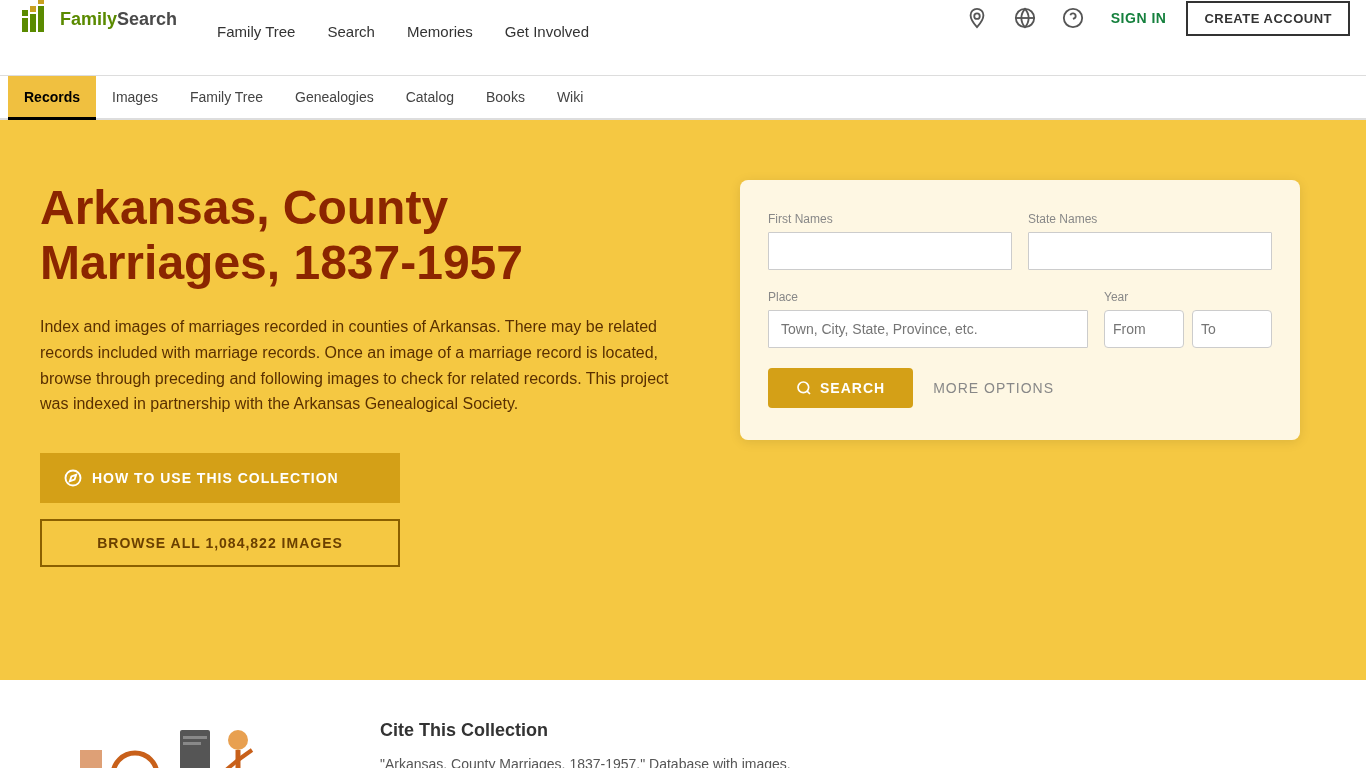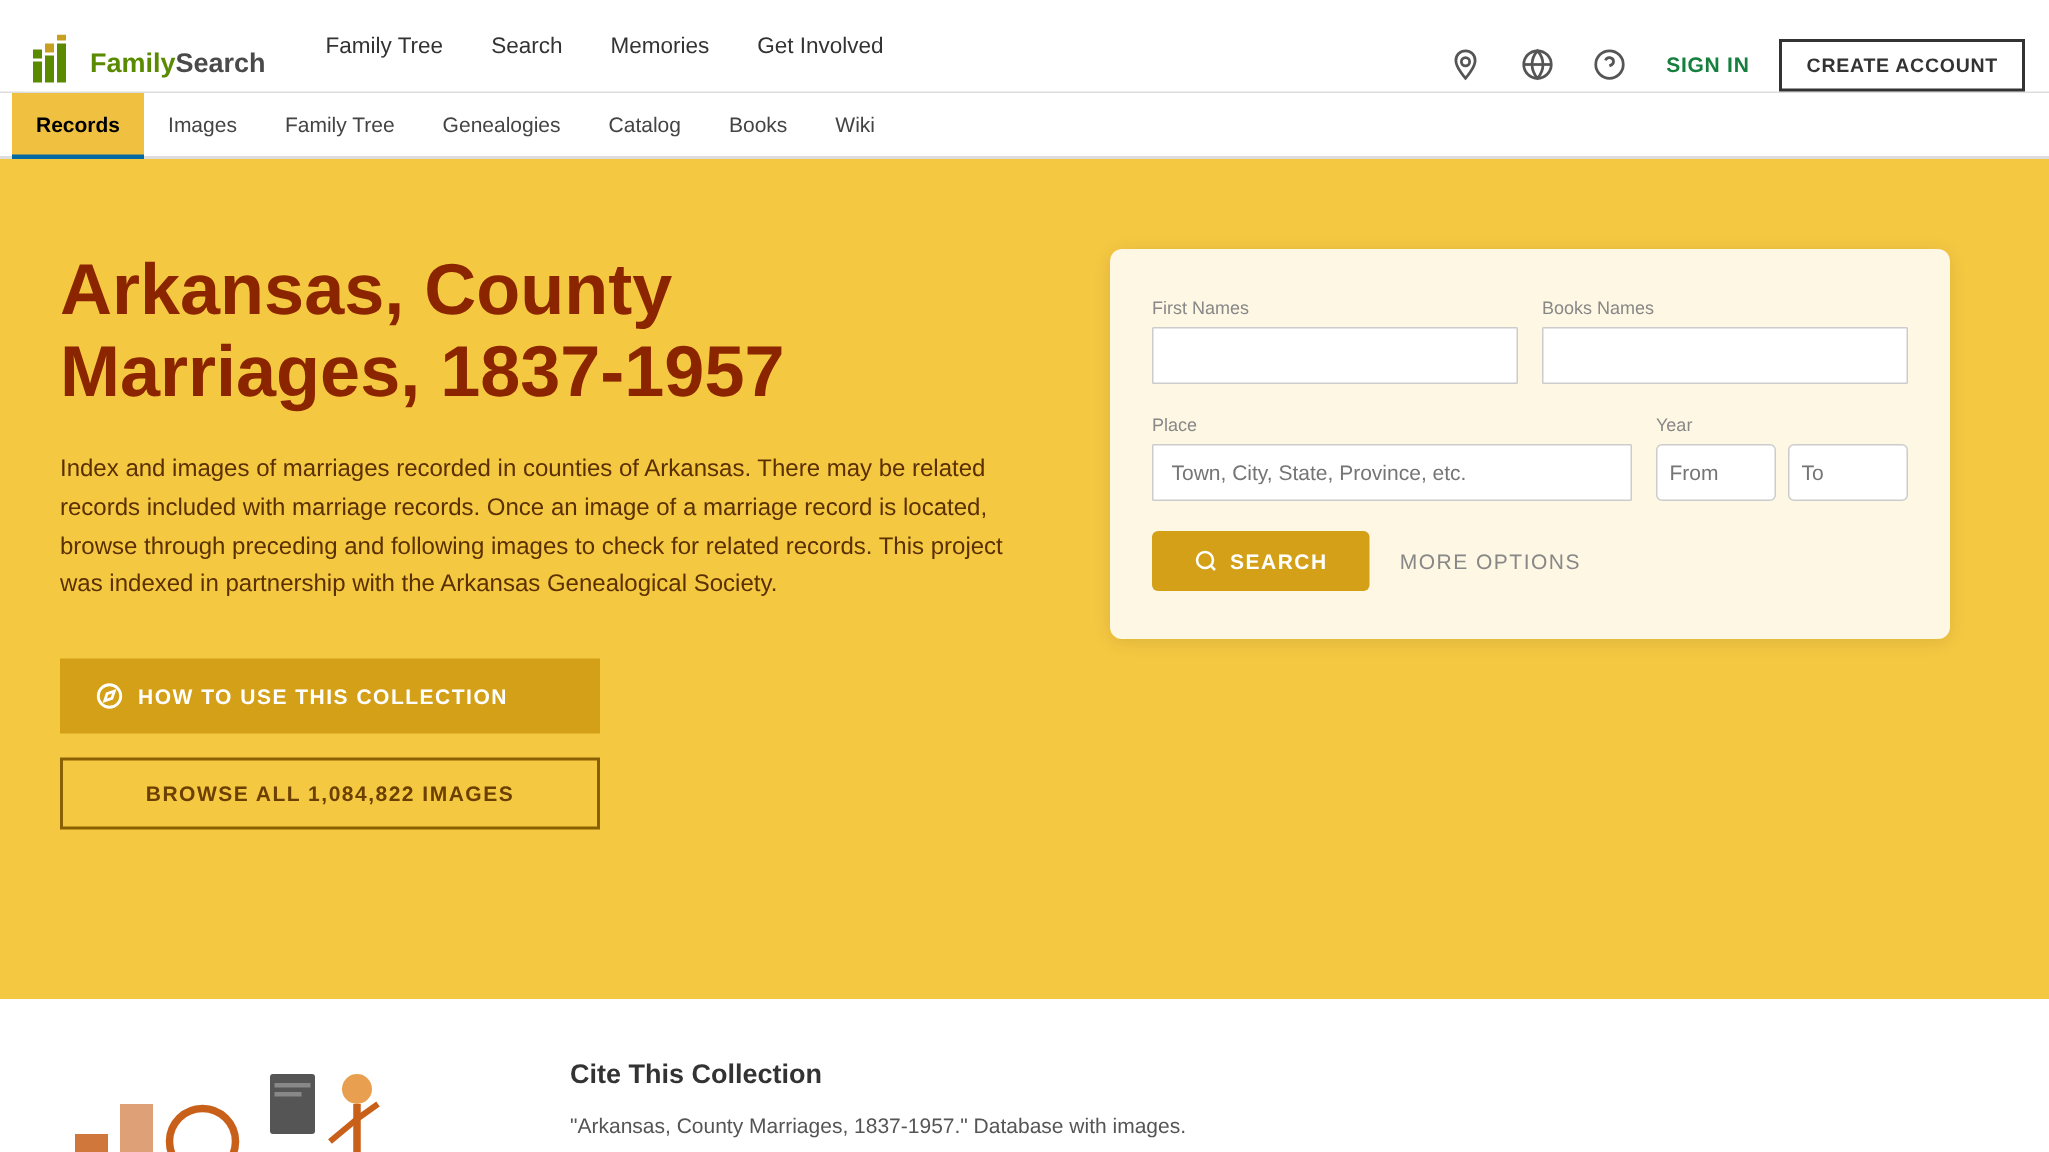--- a/index.html
+++ b/index.html
@@ -1,22 +1,22 @@
 <!DOCTYPE html>
 <html><head>
   <meta charset="utf-8">
   <style>
     * { box-sizing: border-box; margin: 0; padding: 0; }
     body { font-family: 'Helvetica Neue', Arial, sans-serif; font-size: 14px; color: #333; }
 
     
     .top-nav {
       display: flex;
-      align-items: flex-end;
-      height: 62px;
+      align-items: flex-start;
+      height: 76px;
       background: #fff;
       border-bottom: 1px solid #ddd;
       padding: 0 16px;
     }
     .logo-area {
       display: flex;
       align-items: center;
       margin-right: 24px;
       text-decoration: none;
     }
@@ -102,21 +102,21 @@
       font-size: 14px;
       color: #444;
       cursor: pointer;
       border-bottom: 3px solid transparent;
       margin-bottom: -2px;
     }
     .sec-nav-item.active {
       background: #f0c040;
       color: #000;
       font-weight: 600;
-      border-bottom: 3px solid #0369a1;
+      border-bottom: 3px solid #000000;
     }
 
     
     .hero {
       background: #f5c842;
       padding: 60px 40px 60px 40px;
       min-height: 560px;
       display: flex;
       align-items: flex-start;
       gap: 60px;
@@ -361,21 +361,21 @@
     </div>
   </div>
 
   <div class="search-card">
     <div class="search-row">
       <div class="search-field">
         <label class="field-label">First Names</label>
         <input class="field-input" type="text" style="">
       </div>
       <div class="search-field">
-        <label class="field-label">Books Names</label>
+        <label class="field-label">State Names</label>
         <input class="field-input" type="text" style="">
       </div>
     </div>
 
     <div class="search-row">
       <div class="search-field place-input">
         <label class="field-label">Place</label>
         <input class="field-input" type="text" placeholder="Town, City, State, Province, etc." style="">
       </div>
       <div class="search-field">

